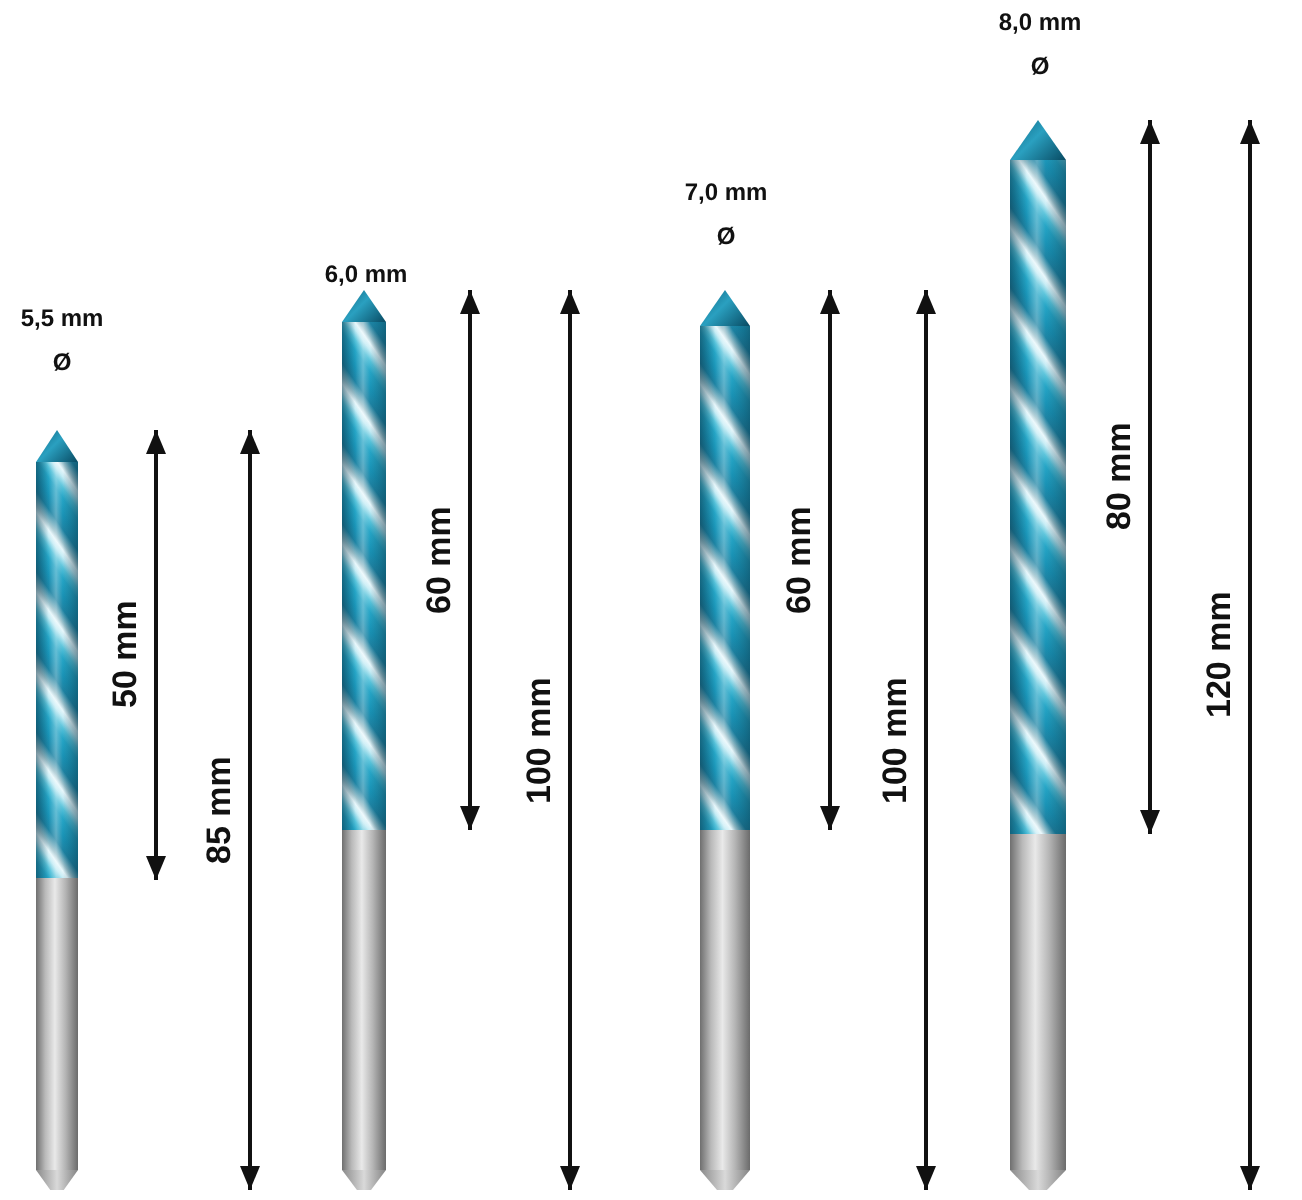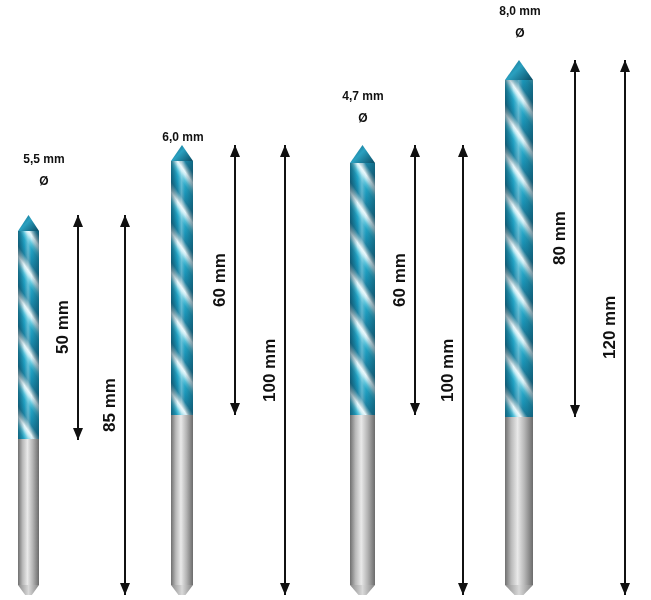--- a/index.html
+++ b/index.html
@@ -52,21 +52,21 @@
   .dia{
     position:absolute;text-align:center;
     font-weight:bold;font-size:12px;line-height:22px;white-space:nowrap;
   }
 </style>
 </head>
 <body>
 
 <div id="canvas">
 
-  <div class="dia" style="left:0px;top:148px;width:62px;padding-left:13px;">
+  <div class="dia" style="left:0px;top:148px;width:62px;">
     <div>5,5 mm</div>
     <div>Ø</div>
   </div>
   <div class="bit" style="left:18px;top:215px;width:21px;height:380px;">
     <div class="tip" style="height:16px;"></div>
     <div class="flute" style="height:208px;"></div>
     <div class="shank" style="height:146px;"></div>
     <div class="chamfer" style="height:10px;"></div>
   </div>
   <div class="dim" style="left:77px;top:215px;height:225px;">
@@ -95,21 +95,21 @@
     <div class="ah-b"></div>
   </div>
   <div class="dim-label" style="left:207px;top:240px;height:80px;">60 mm</div>
   <div class="dim" style="left:284px;top:145px;height:450px;">
     <div class="ah-t"></div>
     <div class="ah-b"></div>
   </div>
   <div class="dim-label" style="left:257px;top:322px;height:96px;">100 mm</div>
 
   <div class="dia" style="left:328px;top:85px;width:70px;">
-    <div>4,7 mm</div>
+    <div>7,0 mm</div>
     <div>Ø</div>
   </div>
   <div class="bit" style="left:350px;top:145px;width:25px;height:450px;">
     <div class="tip" style="height:18px;"></div>
     <div class="flute" style="height:252px;"></div>
     <div class="shank" style="height:170px;"></div>
     <div class="chamfer" style="height:10px;"></div>
   </div>
   <div class="dim" style="left:414px;top:145px;height:270px;">
     <div class="ah-t"></div>

